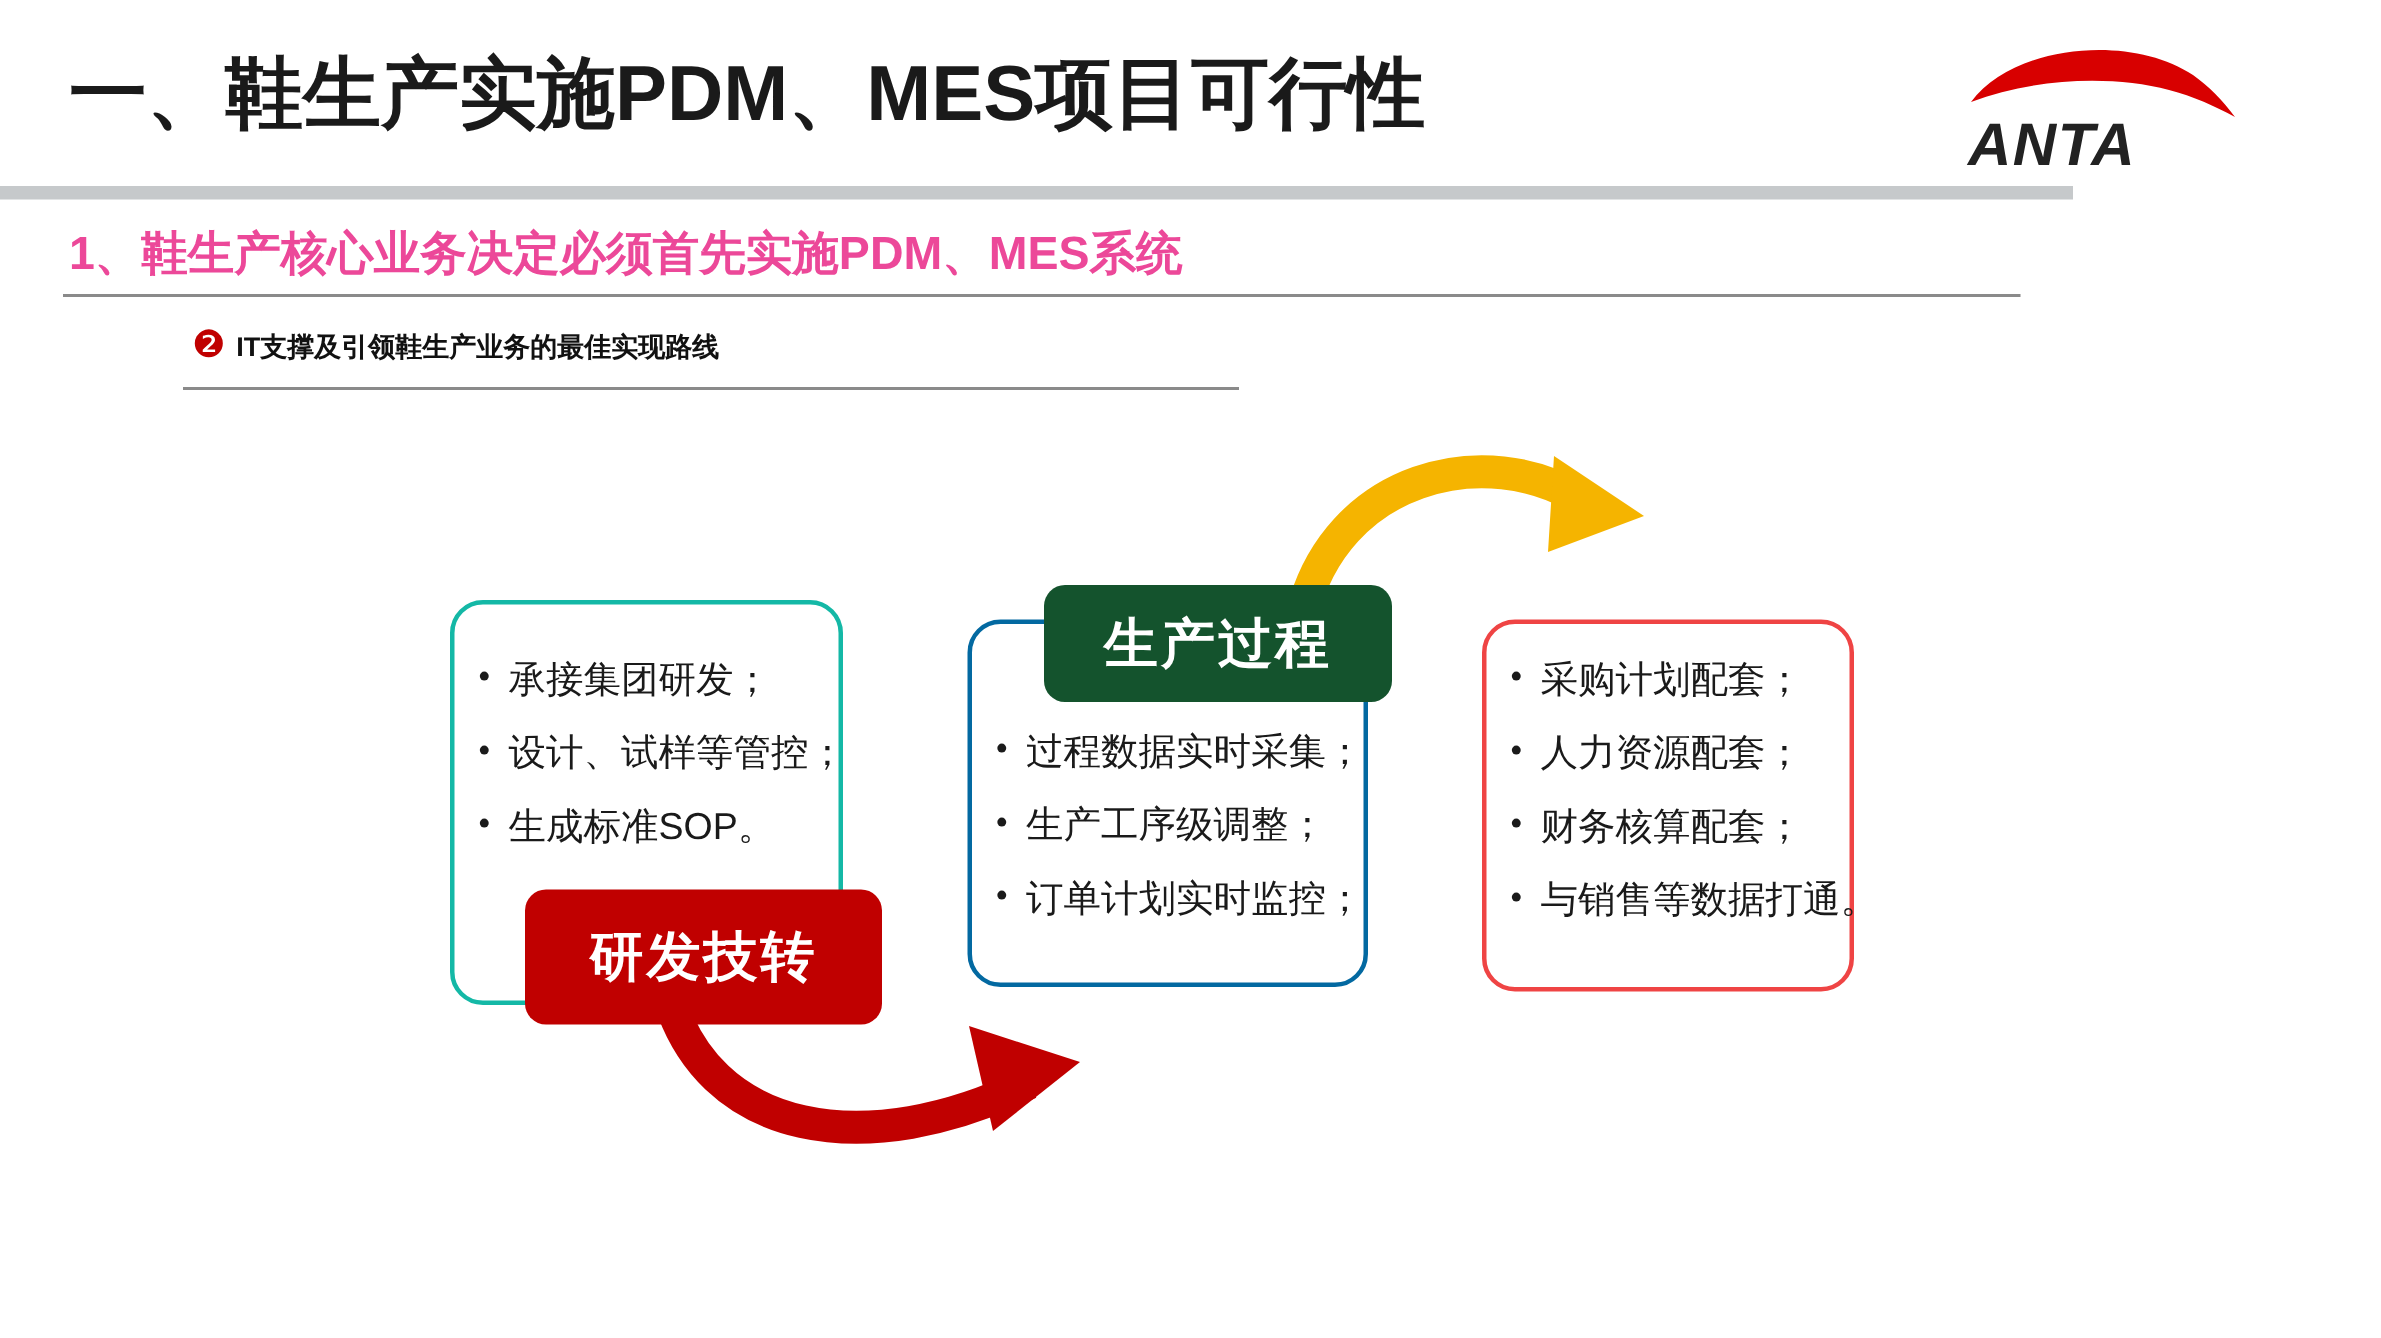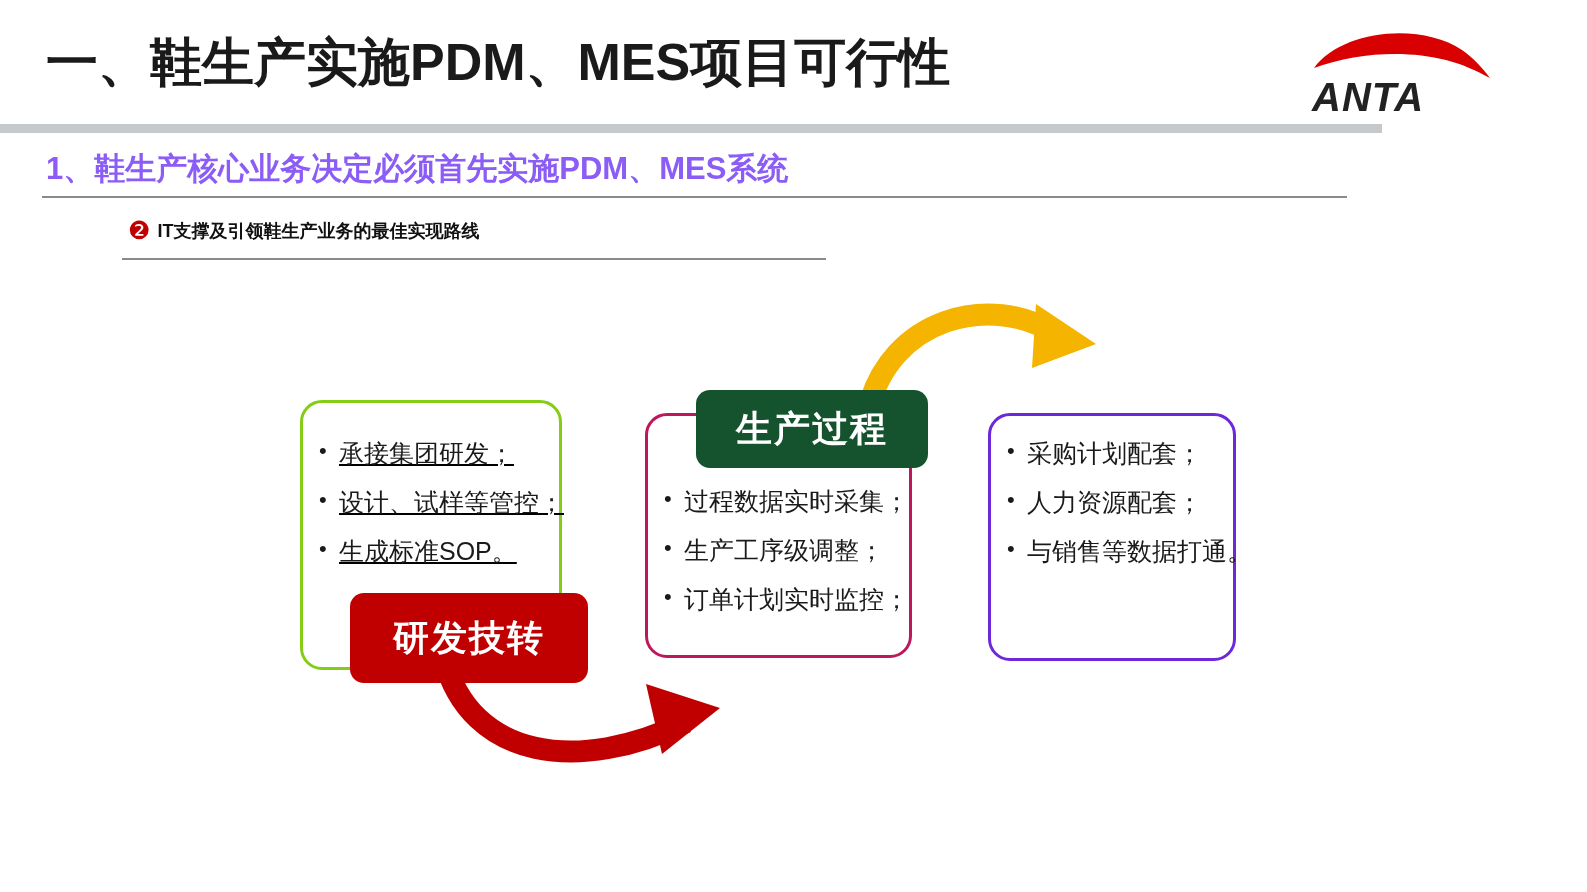--- a/index.html
+++ b/index.html
@@ -61,21 +61,21 @@
     letter-spacing: 1px;
   }
 
   
   .sub-title {
     position: absolute;
     left: 46px;
     top: 148px;
     font-size: 31px;
     font-weight: bold;
-    color: #8b5cf6;
+    color: #ec4899;
     white-space: nowrap;
   }
   .sub-rule {
     position: absolute;
     left: 42px;
     top: 196px;
     width: 1305px;
     height: 2px;
     background: #8a8a8a;
   }
@@ -109,23 +109,23 @@
 
   
   .diagram { position: absolute; left: 0; top: 0; width: 100%; height: 100%; }
 
   .card {
     position: absolute;
     border-radius: 22px;
     background: #ffffff;
     box-sizing: border-box;
   }
-  .card-red    { border: 3px solid #84cc16; text-decoration: underline; }
-  .card-yellow { border: 3px solid #be185d; }
-  .card-gray   { border: 3px solid #6d28d9; }
+  .card-red    { border: 3px solid #14b8a6; }
+  .card-yellow { border: 3px solid #0369a1; }
+  .card-gray   { border: 3px solid #ef4444; }
 
   .card-list {
     margin: 0;
     padding: 0;
     list-style: none;
     font-size: 25px;
     color: #1a1a1a;
     line-height: 1.0;
   }
   .card-list li {
@@ -213,18 +213,19 @@
         <li>生产工序级调整；</li>
         <li>订单计划实时监控；</li>
       </ul>
     </div>
     <div class="tag tag-yellow" style="left:696px; top:390px; width:232px; height:78px;">生产过程</div>
 
     <div class="card card-gray" style="left:988px; top:413px; width:248px; height:248px;">
       <ul class="card-list" style="margin:25px 0 0 14px;">
         <li>采购计划配套；</li>
         <li>人力资源配套；</li>
+        <li>财务核算配套；</li>
         <li>与销售等数据打通。</li>
       </ul>
     </div>
 
   </div>
 </div>
 
 </body></html>

